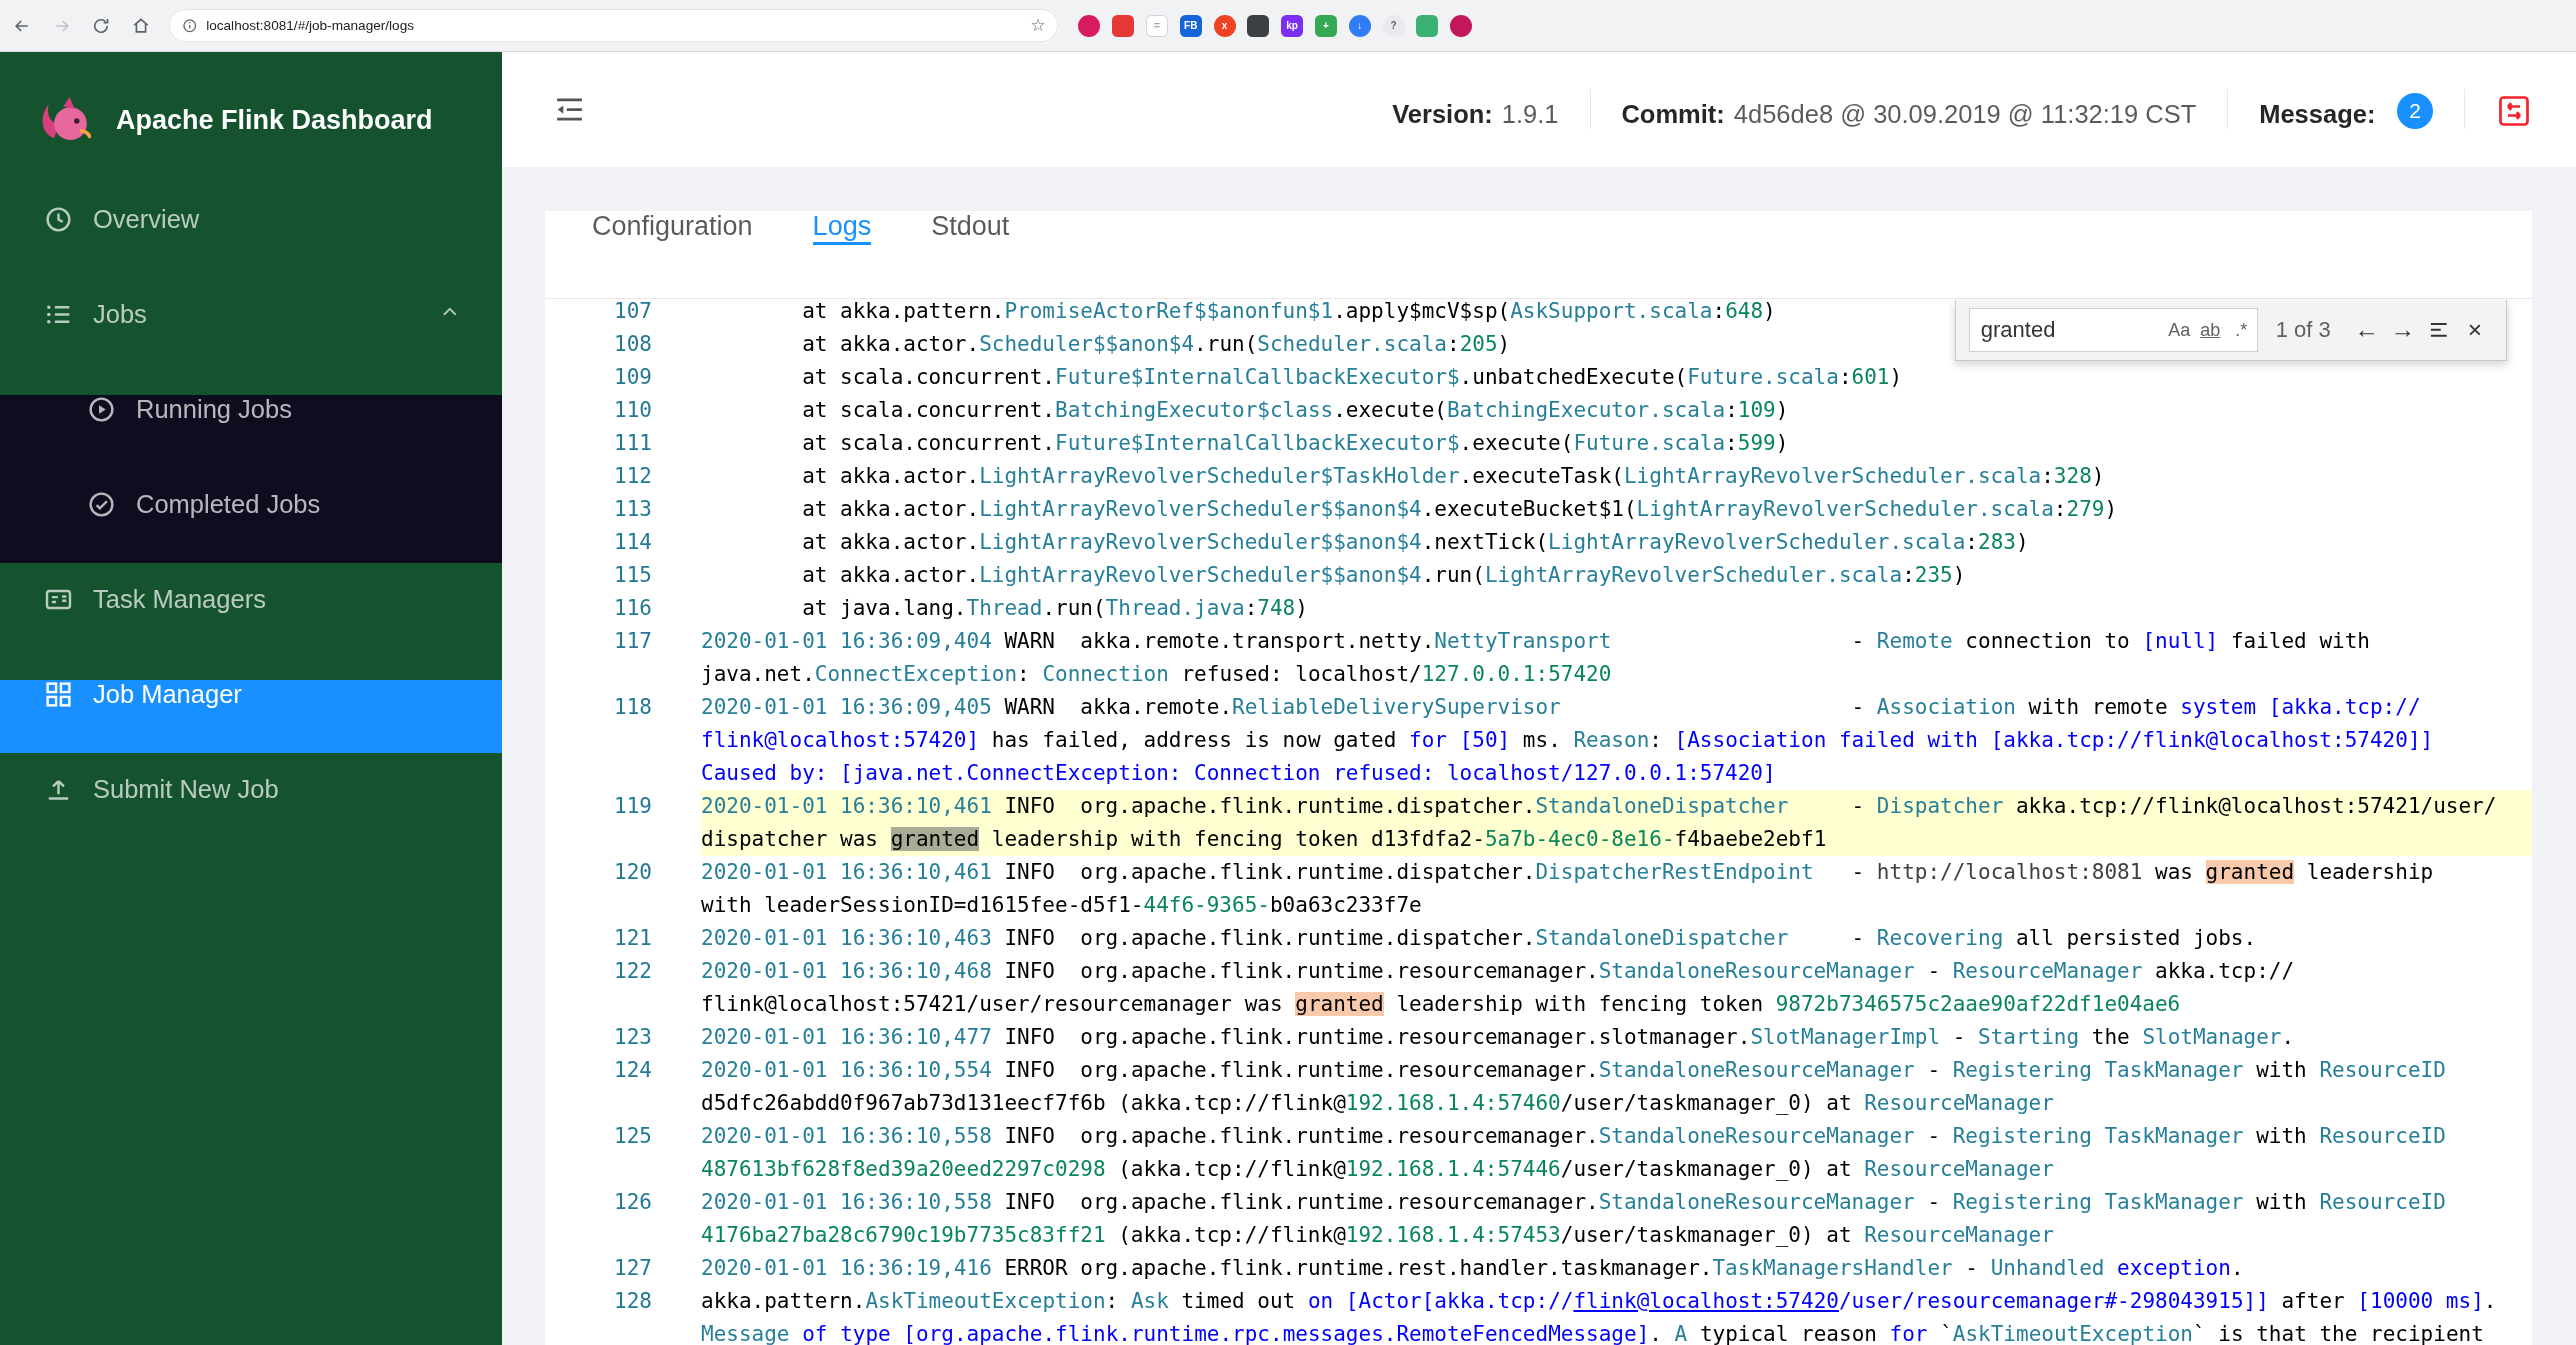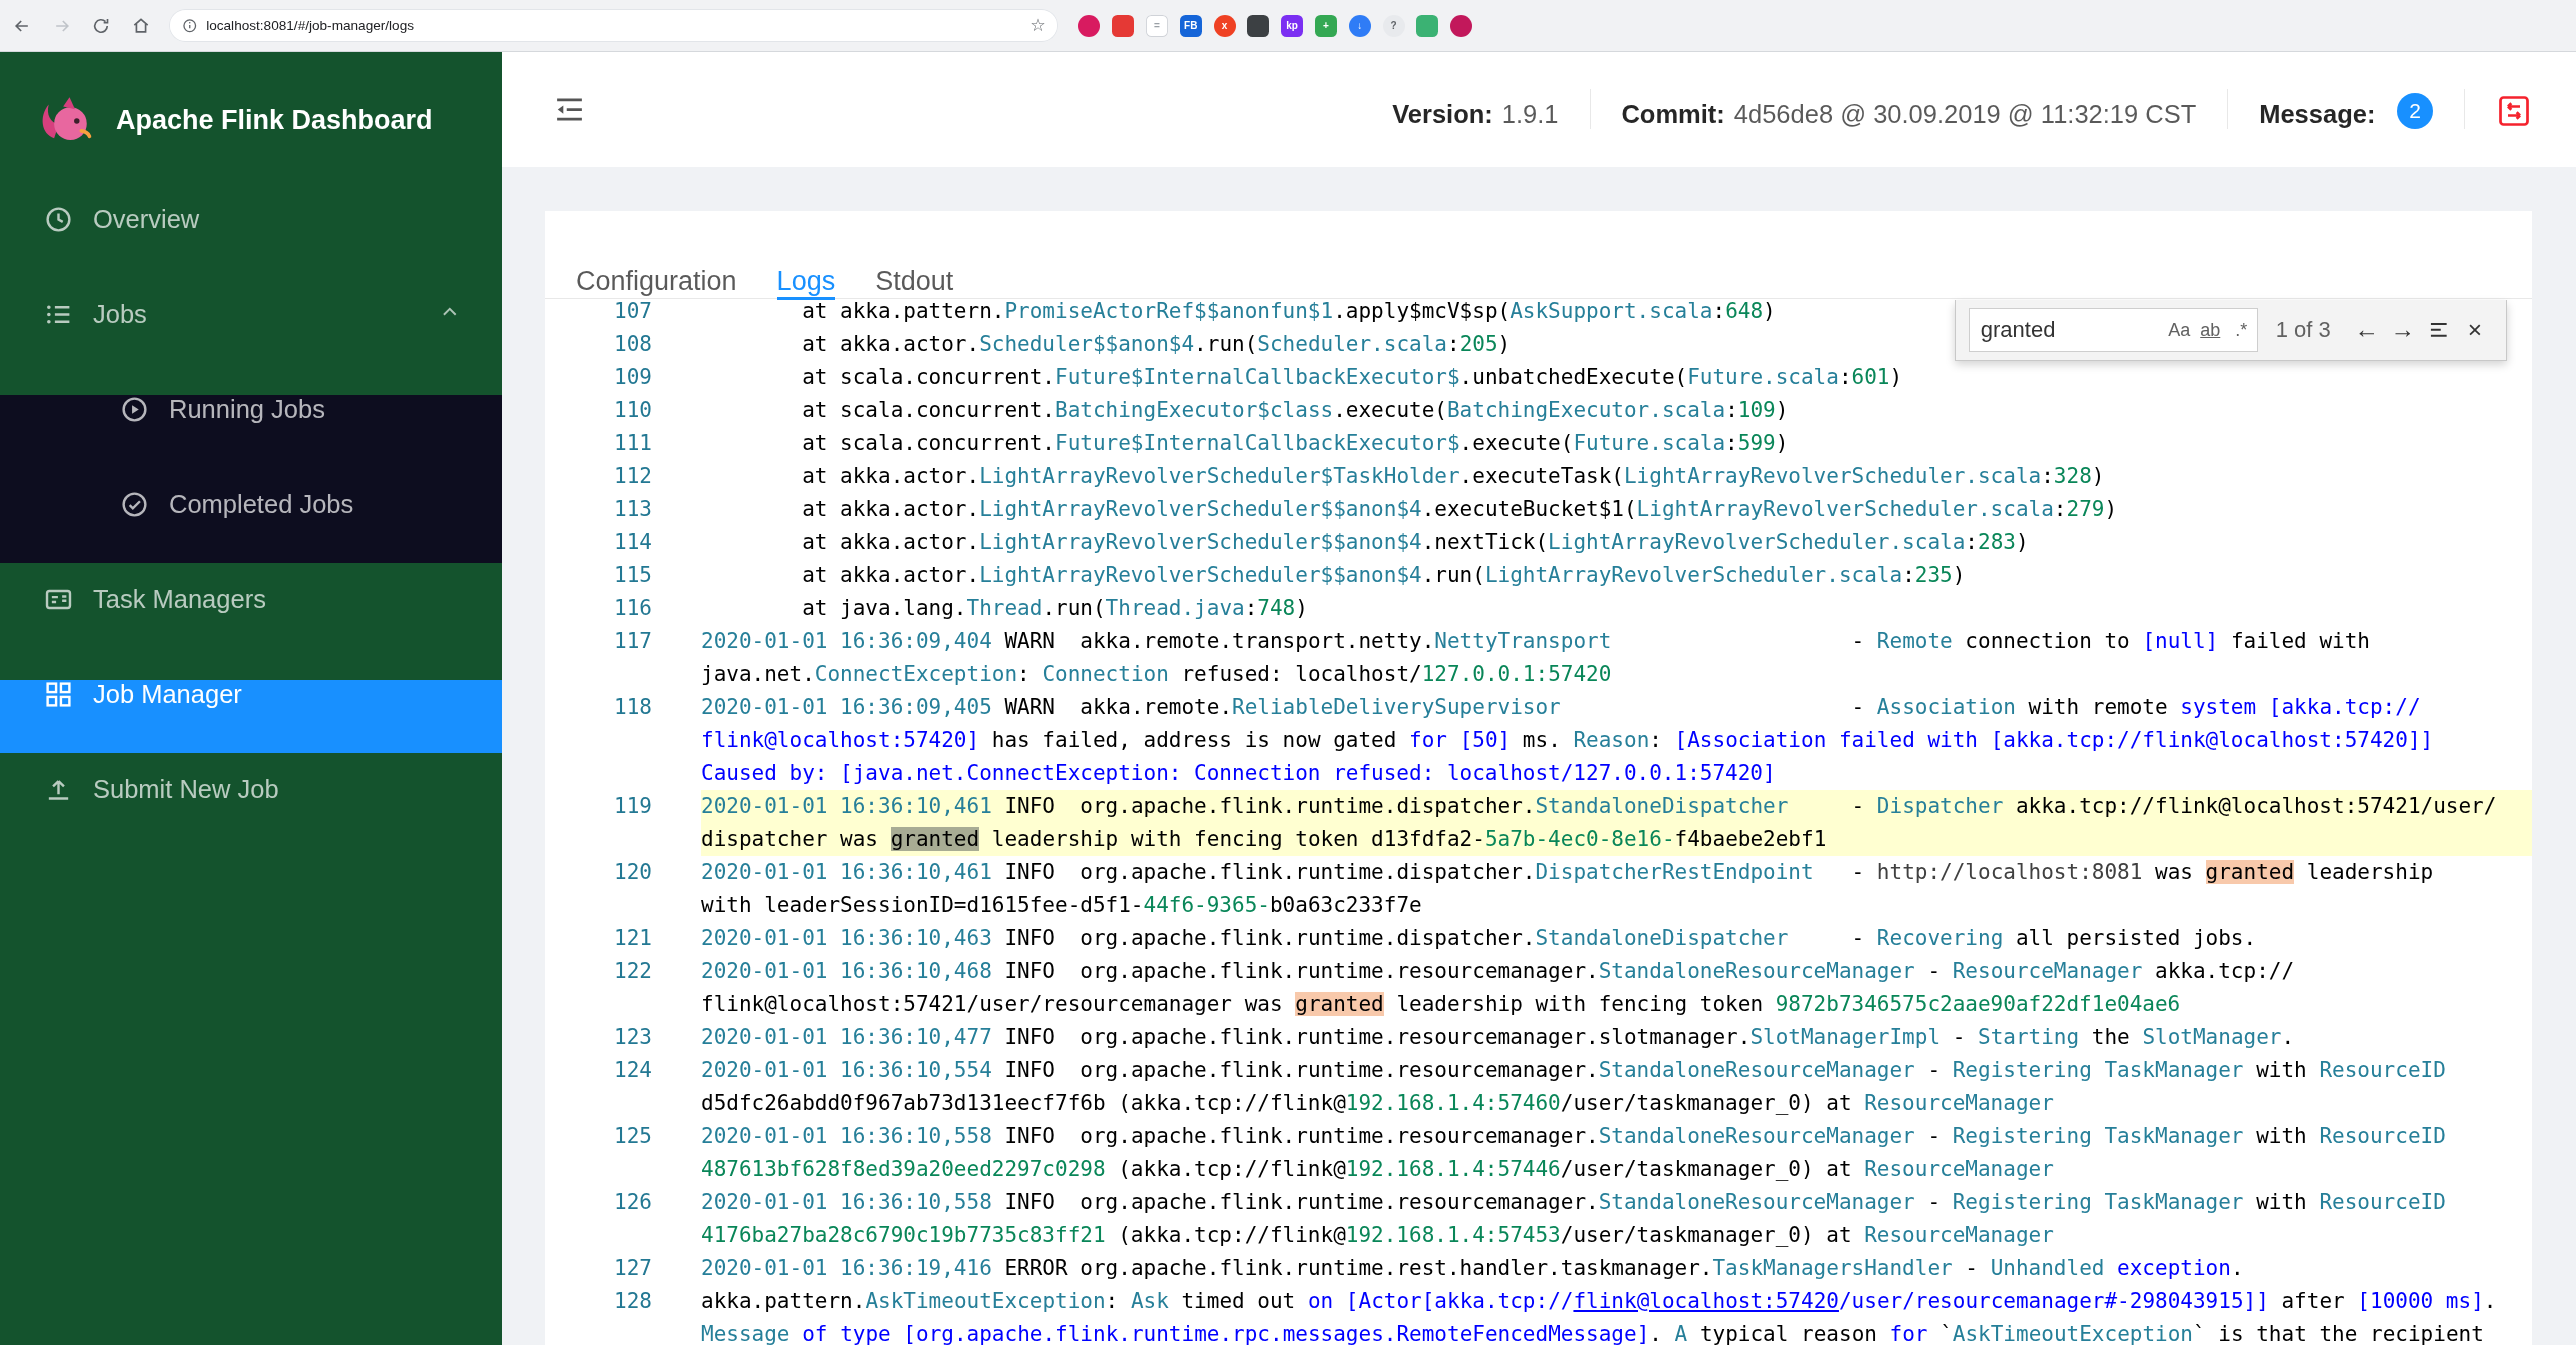--- a/index.html
+++ b/index.html
@@ -23,41 +23,41 @@
 
   
   .sidebar{position:absolute;top:51px;left:0;width:502px;bottom:0;background:#14532d;z-index:10}
   .logo-row{display:flex;align-items:center;padding:40px 0 0 36px}
   .logo-svg{width:58px;height:58px;flex:none}
   .side-title{color:#ffffff;font-size:27px;font-weight:700;margin-left:22px;white-space:nowrap}
   .menu{margin-top:56px}
   .mi{height:73px;margin-bottom:22px;display:flex;align-items:flex-start;padding-left:44px;
       color:rgba(255,255,255,0.70);font-size:25.5px;position:relative;cursor:pointer}
   .mi .micon{width:29px;height:29px;margin-right:20px;flex:none}
-  .mi.sub{padding-left:120px}
+  .mi.sub{padding-left:87px}
   .mi.active{background:#1890ff;color:#ffffff}
   .submenu{background:#0d0d1f}
   .chev{position:absolute;right:40px;width:23.6px;height:23.6px;color:rgba(255,255,255,0.65)}
 
   
   .apphdr{position:absolute;left:502px;top:51px;right:0;height:116px;background:#ffffff;
           display:flex;align-items:center;z-index:5}
   .fold{margin-left:51px;width:33px;height:33px;color:#555}
   .hdr-right{margin-left:auto;margin-right:44px;display:flex;align-items:flex-end;
              font-size:25.5px;color:rgba(0,0,0,0.65);white-space:nowrap}
   .hdr-right b{color:rgba(0,0,0,0.85);font-weight:700;margin-right:9px}
   .hdiv{width:0.9px;height:40px;background:#e8e8e8;margin:0 31px}
   .badge{width:36px;height:36px;border-radius:50%;background:#1890ff;color:#fff;font-size:21px;
          display:inline-flex;align-items:center;justify-content:center;margin-left:12.7px;font-weight:400}
   .redico{width:36px;height:36px;color:#f5222d}
 
   
   .card{position:absolute;left:545px;top:211px;width:1987px;bottom:0;background:#ffffff;overflow:hidden}
-  .tabbar{height:87px;border-bottom:1.8px solid #e8e8e8;display:flex;align-items:flex-end;
-          padding-left:31px;gap:40px}
+  .tabbar{height:87px;border-bottom:1.8px solid #e8e8e8;display:flex;align-items:flex-start;
+          padding-left:47px;gap:60px}
   .tab{display:flex;align-items:center;font-size:27px;color:rgba(0,0,0,0.65);
        border-bottom:3.6px solid transparent;margin-bottom:-1.8px;box-sizing:border-box;cursor:pointer}
   .tab.active{color:#1890ff;border-bottom-color:#1890ff;font-weight:500}
 
   
   .editor{position:absolute;top:89px;left:0;right:0;bottom:0;overflow:hidden;
           font-family:"DejaVu Sans Mono",monospace;font-size:21px;line-height:33px}
   .scroller{margin-top:-5.5px}
   .log-row{display:flex;height:33px;white-space:pre}
   .ln{width:107px;text-align:right;color:#237893;flex:none;user-select:none}

